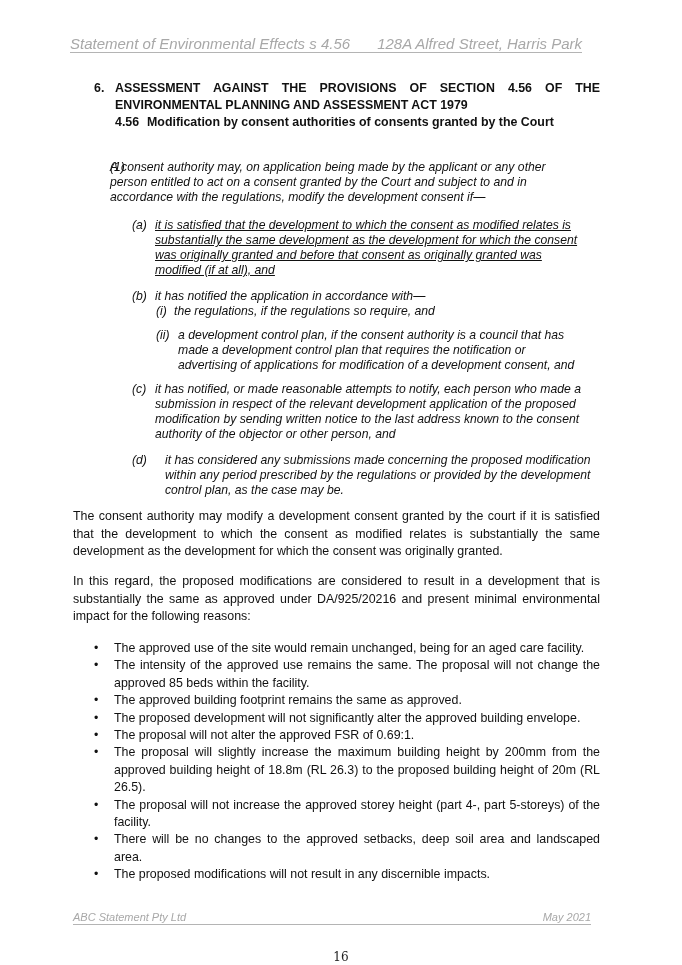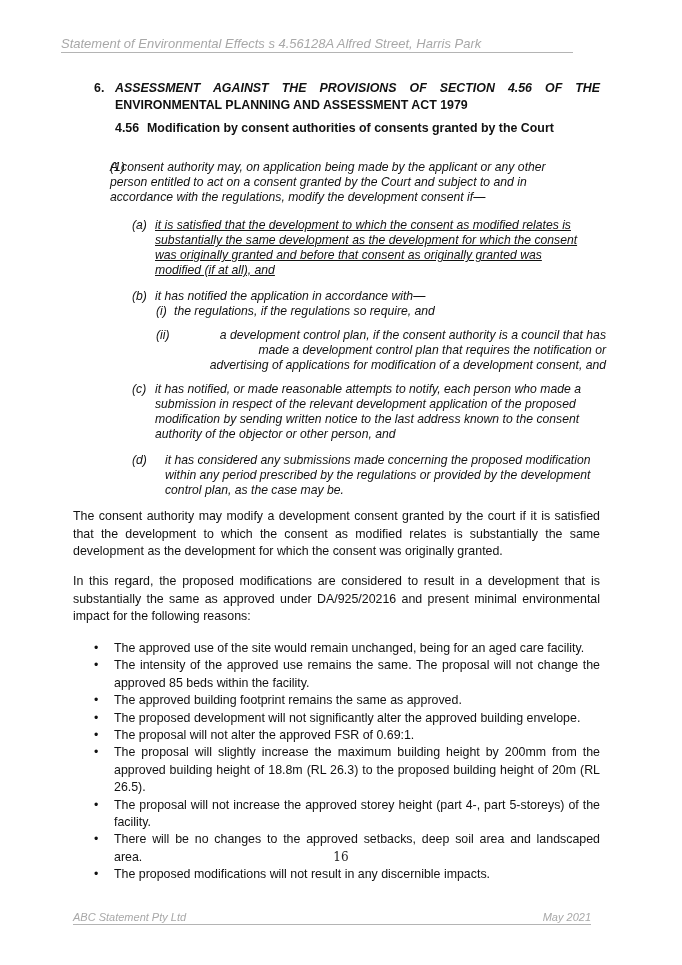--- a/index.html
+++ b/index.html
@@ -1,32 +1,32 @@
 <!DOCTYPE html>
 <html><head>
 <meta charset="utf-8">
 <style>
   html, body { margin: 0; padding: 0; background: #ffffff; }
   body { width: 682px; height: 965px; position: relative; overflow: hidden;
          font-family: "Liberation Sans", sans-serif; color: #111111; }
   .abs { position: absolute; }
-  .hdr { left: 61px; width: 512px; top: 37px; height: 15px;
-         border-bottom: 1px solid #b4b4b4; font-size: 13px; font-style: italic;
-         color: #a8a8a8; display: flex; line-height: 14px; }
+  .hdr { left: 70px; width: 512px; top: 37px; height: 15px;
+         border-bottom: 1px solid #b4b4b4; font-size: 15px; font-style: italic;
+         color: #a8a8a8; display: flex; justify-content: space-between; line-height: 14px; }
   .hdr span, .ftr span { white-space: nowrap; }
   .ftr { left: 73px; width: 518px; top: 910px; height: 14px;
          border-bottom: 1px solid #b4b4b4; font-size: 11px; font-style: italic;
          color: #a8a8a8; display: flex; justify-content: space-between; line-height: 14px; }
-  .pagenum { left: 0; width: 682px; top: 850px; text-align: center;
+  .pagenum { left: 0; width: 682px; top: 950px; text-align: center;
              font-family: "DejaVu Serif", serif; font-size: 12px; color: #222; }
   .h1 { left: 94px; top: 80px; width: 506px; font-weight: bold; font-size: 12.4px; line-height: 17px; }
   .h1 .num { position: absolute; left: 0; top: 0; }
   .h1 .txt { margin-left: 21px; text-align: justify; text-align-last: left; }
-  .h1 .l1 { display: block; text-align: justify; text-align-last: justify; font-style: italic; }
-  .h2 { left: 115px; top: 120px; font-weight: bold; font-size: 12.4px; line-height: 17px; white-space: nowrap; }
+  .h1 .l1 { display: block; text-align: justify; text-align-last: justify; }
+  .h2 { left: 115px; top: 114px; font-weight: bold; font-size: 12.4px; line-height: 17px; white-space: nowrap; }
   .h2 .num { display: inline-block; width: 32px; }
   .it { font-style: italic; font-size: 12.2px; line-height: 15px; }
   .item { position: absolute; }
   .item .lbl { position: absolute; left: 0; top: 0; }
   .item .body { display: block; }
   .para { left: 73px; width: 527px; font-size: 12.4px; line-height: 17.5px; text-align: justify; }
   .bullets { left: 73px; width: 527px; top: 640px; font-size: 12.4px; line-height: 17.4px; margin: 0; padding: 0; list-style: none; }
   .bullets li { position: relative; padding-left: 41px; text-align: justify; }
   .bullets li .dot { position: absolute; left: 21px; top: 0; }
 </style>
@@ -76,21 +76,21 @@
   </div>
 </div>
 
 <div class="item it" style="left:156px; top:304px; width:450px;">
   <span class="lbl">(i)</span>
   <div style="margin-left:18px;">
     <span class="body">the regulations, if the regulations so require, and</span>
   </div>
 </div>
 
-<div class="item it" style="left:156px; top:328px; width:450px;text-align:right;">
+<div class="item it" style="left:156px; top:328px; width:450px;">
   <span class="lbl">(ii)</span>
   <div style="margin-left:22px;">
     <span class="body">a development control plan, if the consent authority is a council that has</span>
     <span class="body">made a development control plan that requires the notification or</span>
     <span class="body">advertising of applications for modification of a development consent, and</span>
   </div>
 </div>
 
 <div class="item it" style="left:132px; top:382px; width:480px;">
   <span class="lbl">(c)</span>

